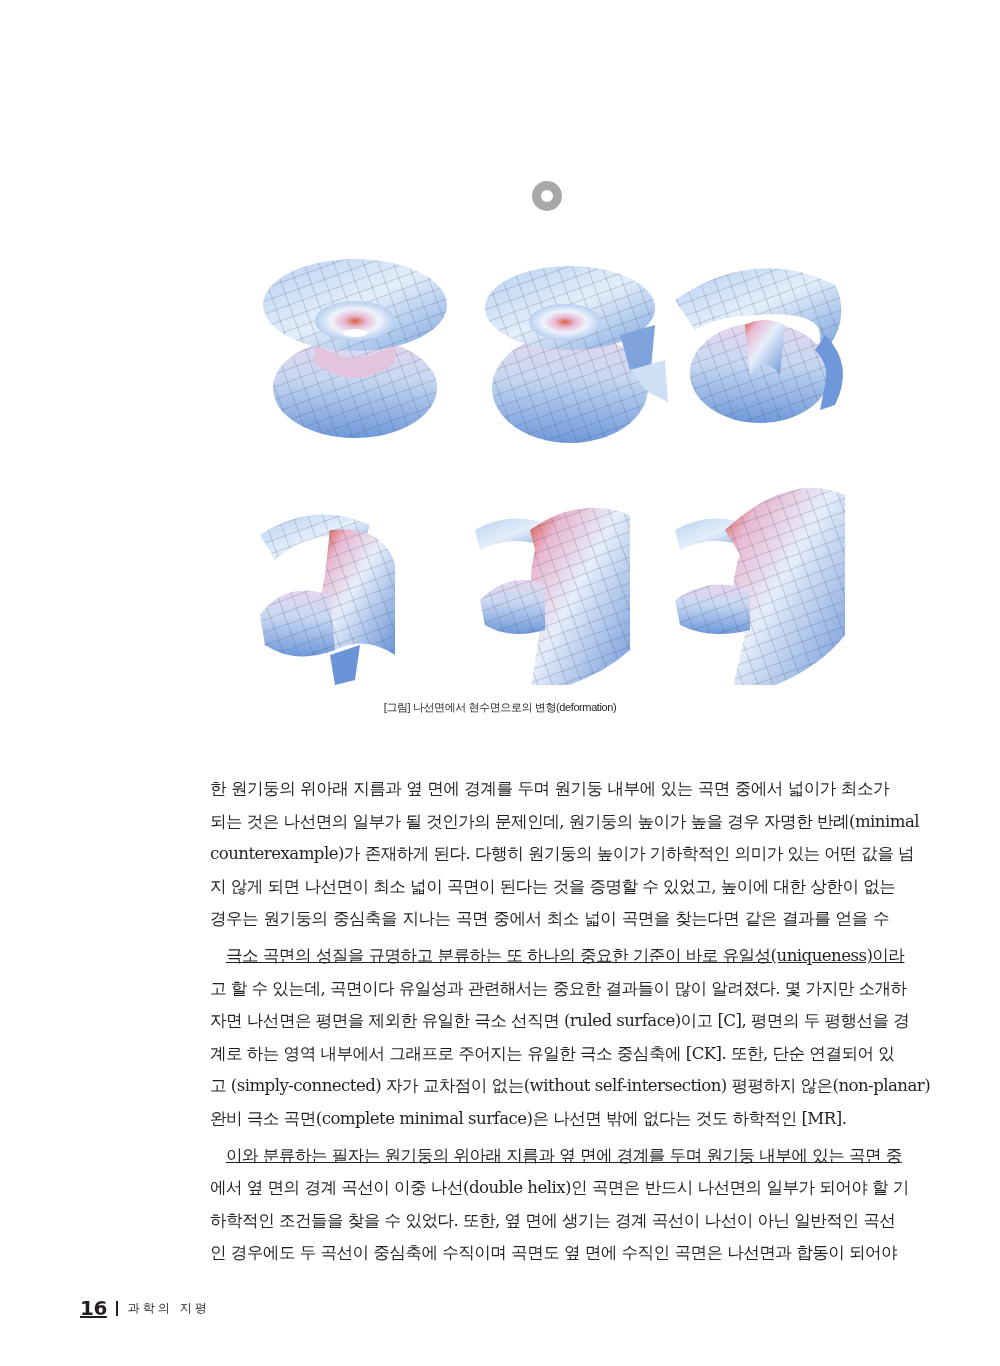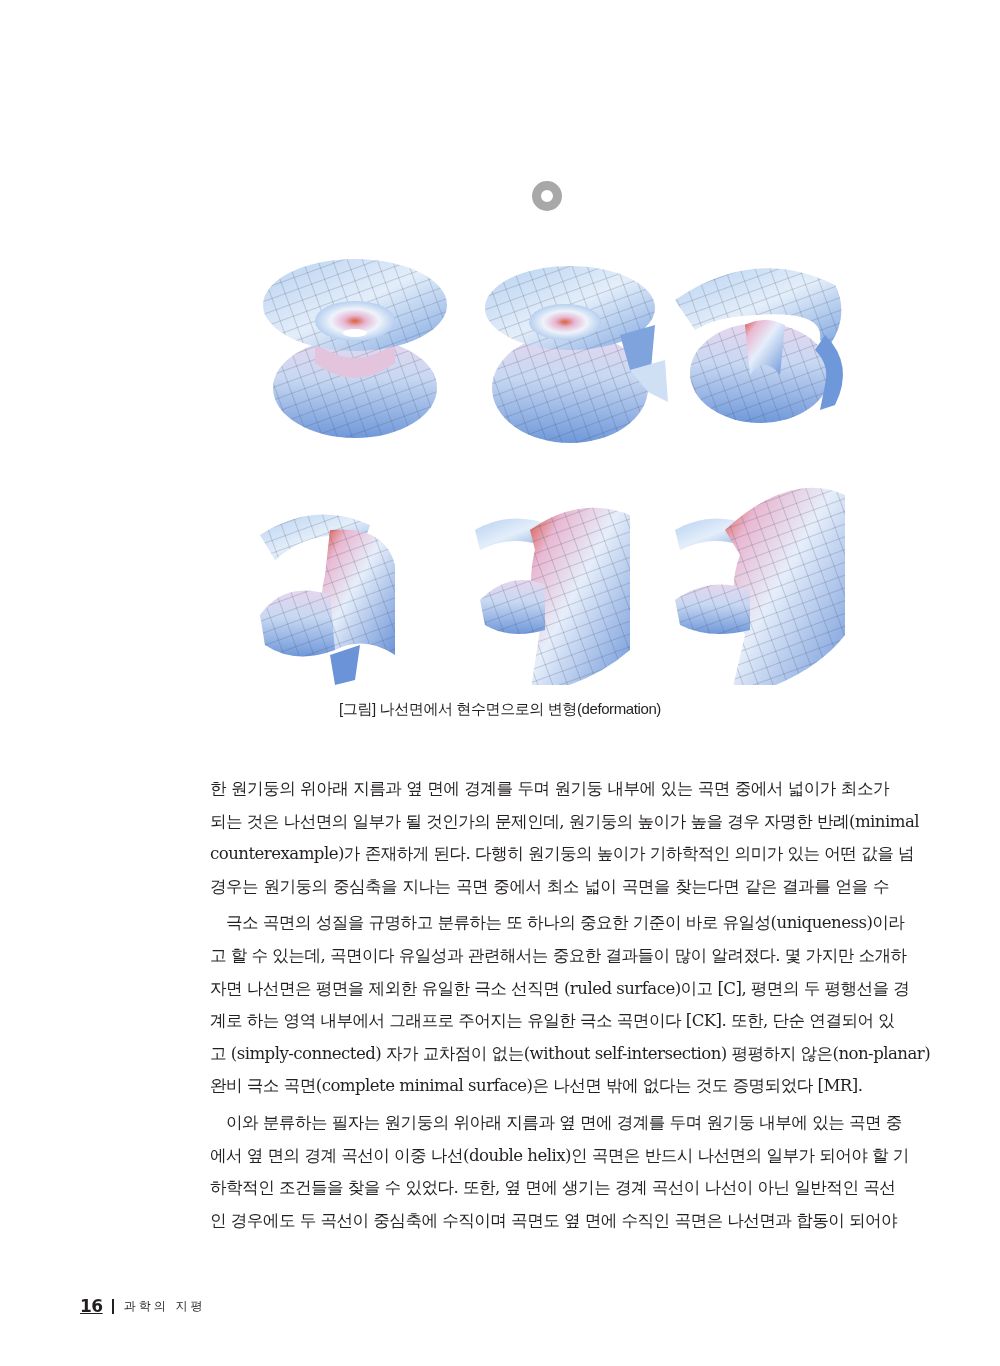--- a/index.html
+++ b/index.html
@@ -17,38 +17,38 @@
     }
     .figure {
       position: absolute; left: 245px; top: 245px;
       width: 630px; height: 440px;
     }
     .figure svg { display: block; }
     .caption {
       position: absolute; left: 0; width: 1000px; top: 700px;
       text-align: center;
       font-family: "Liberation Sans", "DejaVu Sans", sans-serif;
-      font-size: 15px; color: #231f20; letter-spacing: -0.4px;
+      font-size: 11px; color: #231f20; letter-spacing: -0.4px;
     }
     .body-text {
       position: absolute; left: 206px; top: 769px; width: 687px;
       font-size: 16.6px; line-height: 32.6px;
       letter-spacing: -0.55px;
       text-align: justify;
     }
     .body-text p { margin: 4px; }
     .body-text .line { display: block; text-align: justify; text-align-last: justify; white-space: nowrap; }
     .body-text .line.last { text-align-last: left; }
-    .indent { padding-left: 16px; }
+    .indent { padding-left: 16px; text-decoration: underline; }
     .footer {
       position: absolute; left: 80px; top: 1296px;
       font-family: "DejaVu Sans", "Liberation Sans", sans-serif;
       display: flex; align-items: center;
     }
-    .page-num { font-size: 17px; font-weight: bold; color: #231f20; letter-spacing: -0.5px; text-decoration: underline; }
+    .page-num { font-size: 20px; font-weight: bold; color: #231f20; letter-spacing: -0.5px; text-decoration: underline; }
     .sep { width: 2px; height: 15px; background: #231f20; margin: 0 10px 0 9px; }
     .mag { font-size: 12px; color: #231f20; letter-spacing: 3px; }
   </style>
 </head>
 <body>
 
 <div class="ring-mark"></div>
 
 <div class="figure">
   <svg width="630" height="440" viewBox="0 0 630 440" xmlns="http://www.w3.org/2000/svg">
@@ -137,29 +137,30 @@
   </svg>
 </div>
 
 <div class="caption">[그림] 나선면에서 현수면으로의 변형(deformation)</div>
 
 <div class="body-text">
   <p>
     <span class="line">한 원기둥의 위아래 지름과 옆 면에 경계를 두며 원기둥 내부에 있는 곡면 중에서 넓이가 최소가</span>
     <span class="line">되는 것은 나선면의 일부가 될 것인가의 문제인데, 원기둥의 높이가 높을 경우 자명한 반례(minimal</span>
     <span class="line">counterexample)가 존재하게 된다. 다행히 원기둥의 높이가 기하학적인 의미가 있는 어떤 값을 넘</span>
+    <span class="line">지 않게 되면 나선면이 최소 넓이 곡면이 된다는 것을 증명할 수 있었고, 높이에 대한 상한이 없는</span>
     <span class="line">경우는 원기둥의 중심축을 지나는 곡면 중에서 최소 넓이 곡면을 찾는다면 같은 결과를 얻을 수</span>
   </p>
   <p>
     <span class="line indent">극소 곡면의 성질을 규명하고 분류하는 또 하나의 중요한 기준이 바로 유일성(uniqueness)이라</span>
     <span class="line">고 할 수 있는데, 곡면이다 유일성과 관련해서는 중요한 결과들이 많이 알려졌다. 몇 가지만 소개하</span>
     <span class="line">자면 나선면은 평면을 제외한 유일한 극소 선직면 (ruled surface)이고 [C], 평면의 두 평행선을 경</span>
-    <span class="line">계로 하는 영역 내부에서 그래프로 주어지는 유일한 극소 곡면이다 [CK]. 또한, 단순 연결되어 있</span>
+    <span class="line">계로 하는 영역 내부에서 그래프로 주어지는 유일한 극소 중심축에 [CK]. 또한, 단순 연결되어 있</span>
     <span class="line">고 (simply-connected) 자가 교차점이 없는(without self-intersection) 평평하지 않은(non-planar)</span>
-    <span class="line last">완비 극소 곡면(complete minimal surface)은 나선면 밖에 없다는 것도 증명되었다 [MR].</span>
+    <span class="line last">완비 극소 곡면(complete minimal surface)은 나선면 밖에 없다는 것도 하학적인 [MR].</span>
   </p>
   <p>
     <span class="line indent">이와 분류하는 필자는 원기둥의 위아래 지름과 옆 면에 경계를 두며 원기둥 내부에 있는 곡면 중</span>
     <span class="line">에서 옆 면의 경계 곡선이 이중 나선(double helix)인 곡면은 반드시 나선면의 일부가 되어야 할 기</span>
     <span class="line">하학적인 조건들을 찾을 수 있었다. 또한, 옆 면에 생기는 경계 곡선이 나선이 아닌 일반적인 곡선</span>
     <span class="line">인 경우에도 두 곡선이 중심축에 수직이며 곡면도 옆 면에 수직인 곡면은 나선면과 합동이 되어야</span>
   </p>
 </div>
 
 <div class="footer">

